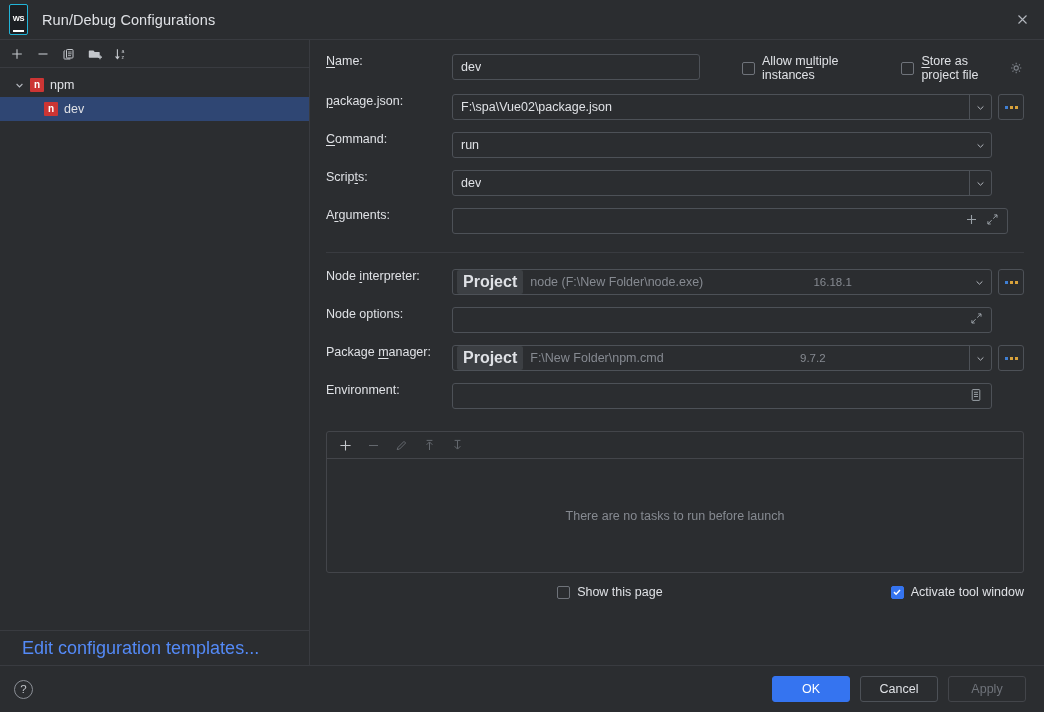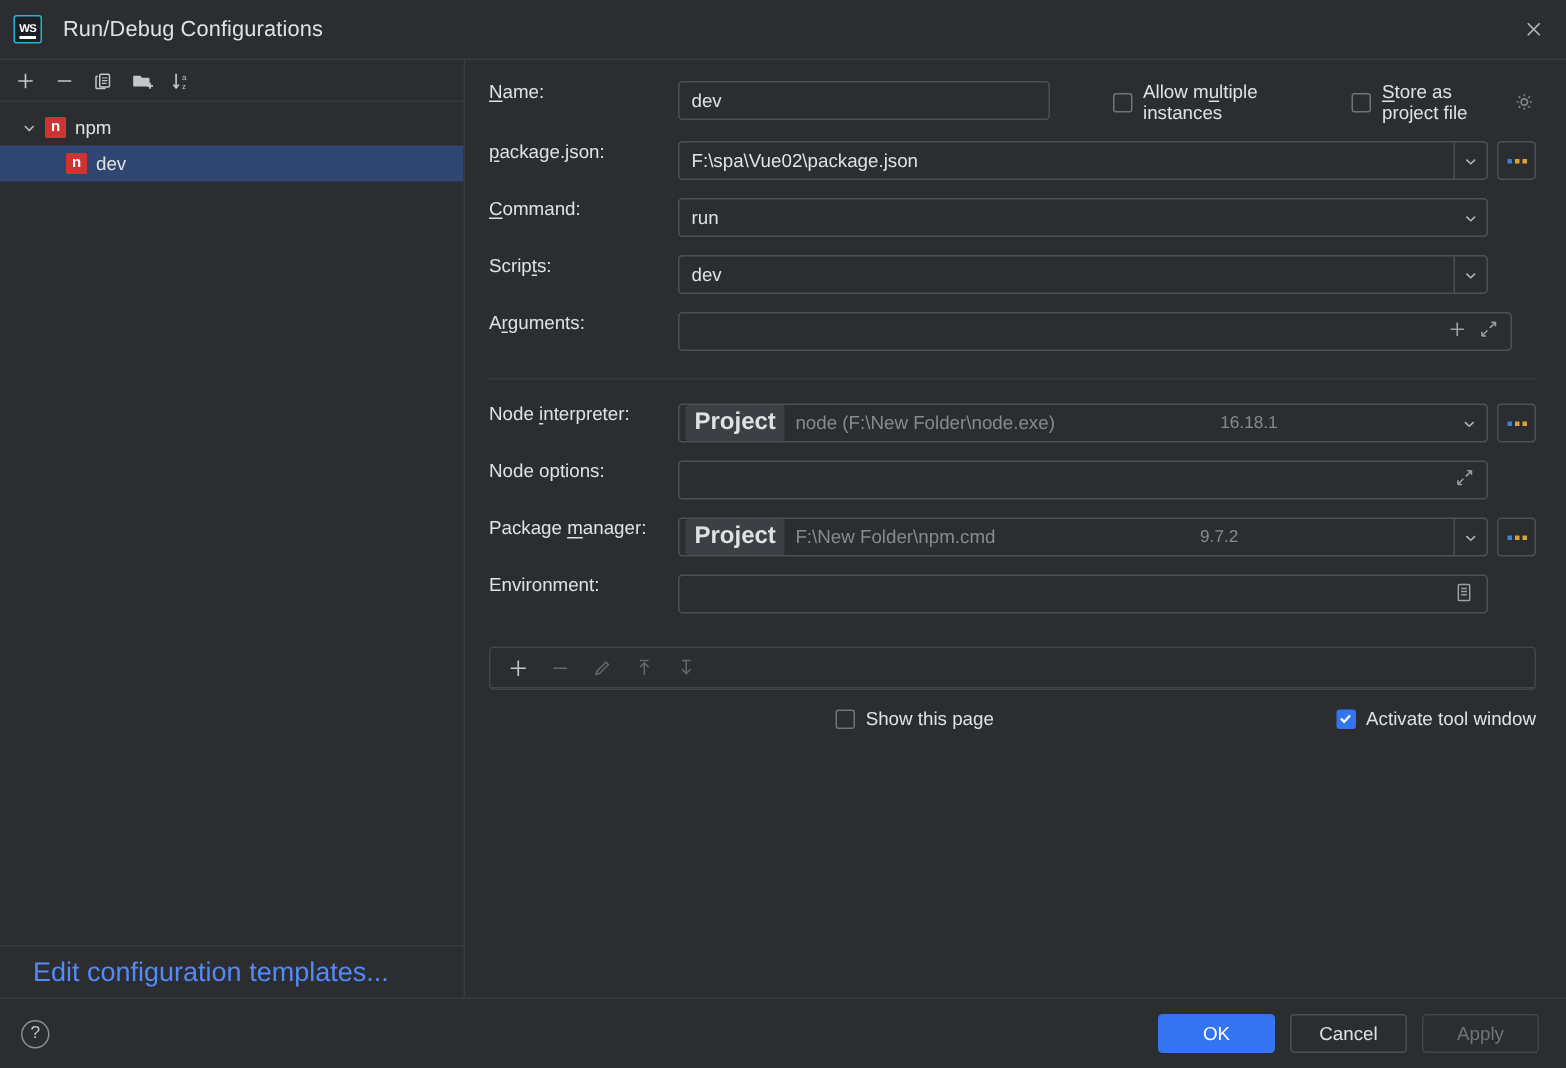--- a/index.html
+++ b/index.html
@@ -17,21 +17,21 @@
 
   
   .titlebar {
     height: 40px; flex: 0 0 40px;
     display: flex; align-items: center;
     padding: 0 6px 0 9px;
     background: #2b2d30;
     border-bottom: 1px solid #393b40;
   }
   .ws-logo {
-    width: 19px; height: 19px; flex: 0 0 19px;
+    width: 19px; height: 31px; flex: 0 0 19px;
     background: #1c1f23;
     border: 1.5px solid #22b4d8;
     border-radius: 2px;
     position: relative;
     display: flex; align-items: center; justify-content: center;
   }
   .ws-logo .ws-text { font-size: 7.5px; font-weight: bold; color: #ffffff; letter-spacing: -0.3px; line-height: 1; margin-top: -2.5px; font-family: "Liberation Sans", sans-serif; }
   .ws-logo .ws-bar { position: absolute; bottom: 2.5px; left: 3px; right: 3px; height: 1.6px; background: #ffffff; }
   .title-text { margin-left: 14px; font-size: 14.5px; color: #dfe1e5; letter-spacing: 0.1px; }
   .titlebar-spacer { flex: 1; }
@@ -461,20 +461,21 @@
                 <svg width="15" height="15" viewBox="0 0 15 15">
                   <path d="M7.5 12 V4.2 M4.6 6.8 L7.5 3.9 L10.4 6.8 M4.6 2.4 H10.4" stroke="#64686e" stroke-width="1" fill="none"></path>
                 </svg>
               </div>
               <div class="tb-btn">
                 <svg width="15" height="15" viewBox="0 0 15 15">
                   <path d="M7.5 3 V10.8 M4.6 8.2 L7.5 11.1 L10.4 8.2 M4.6 2.4 H10.4" stroke="#64686e" stroke-width="1" fill="none"></path>
                 </svg>
               </div>
             </div>
+            <div class="bl-empty">There are no tasks to run before launch</div>
           </div>
 
           <div class="bottom-chks">
             <div class="chk-row">
               <span class="cb"></span>
               <span class="cb-label">Show this page</span>
             </div>
             <span class="gap"></span>
             <div class="chk-row">
               <span class="cb checked">

